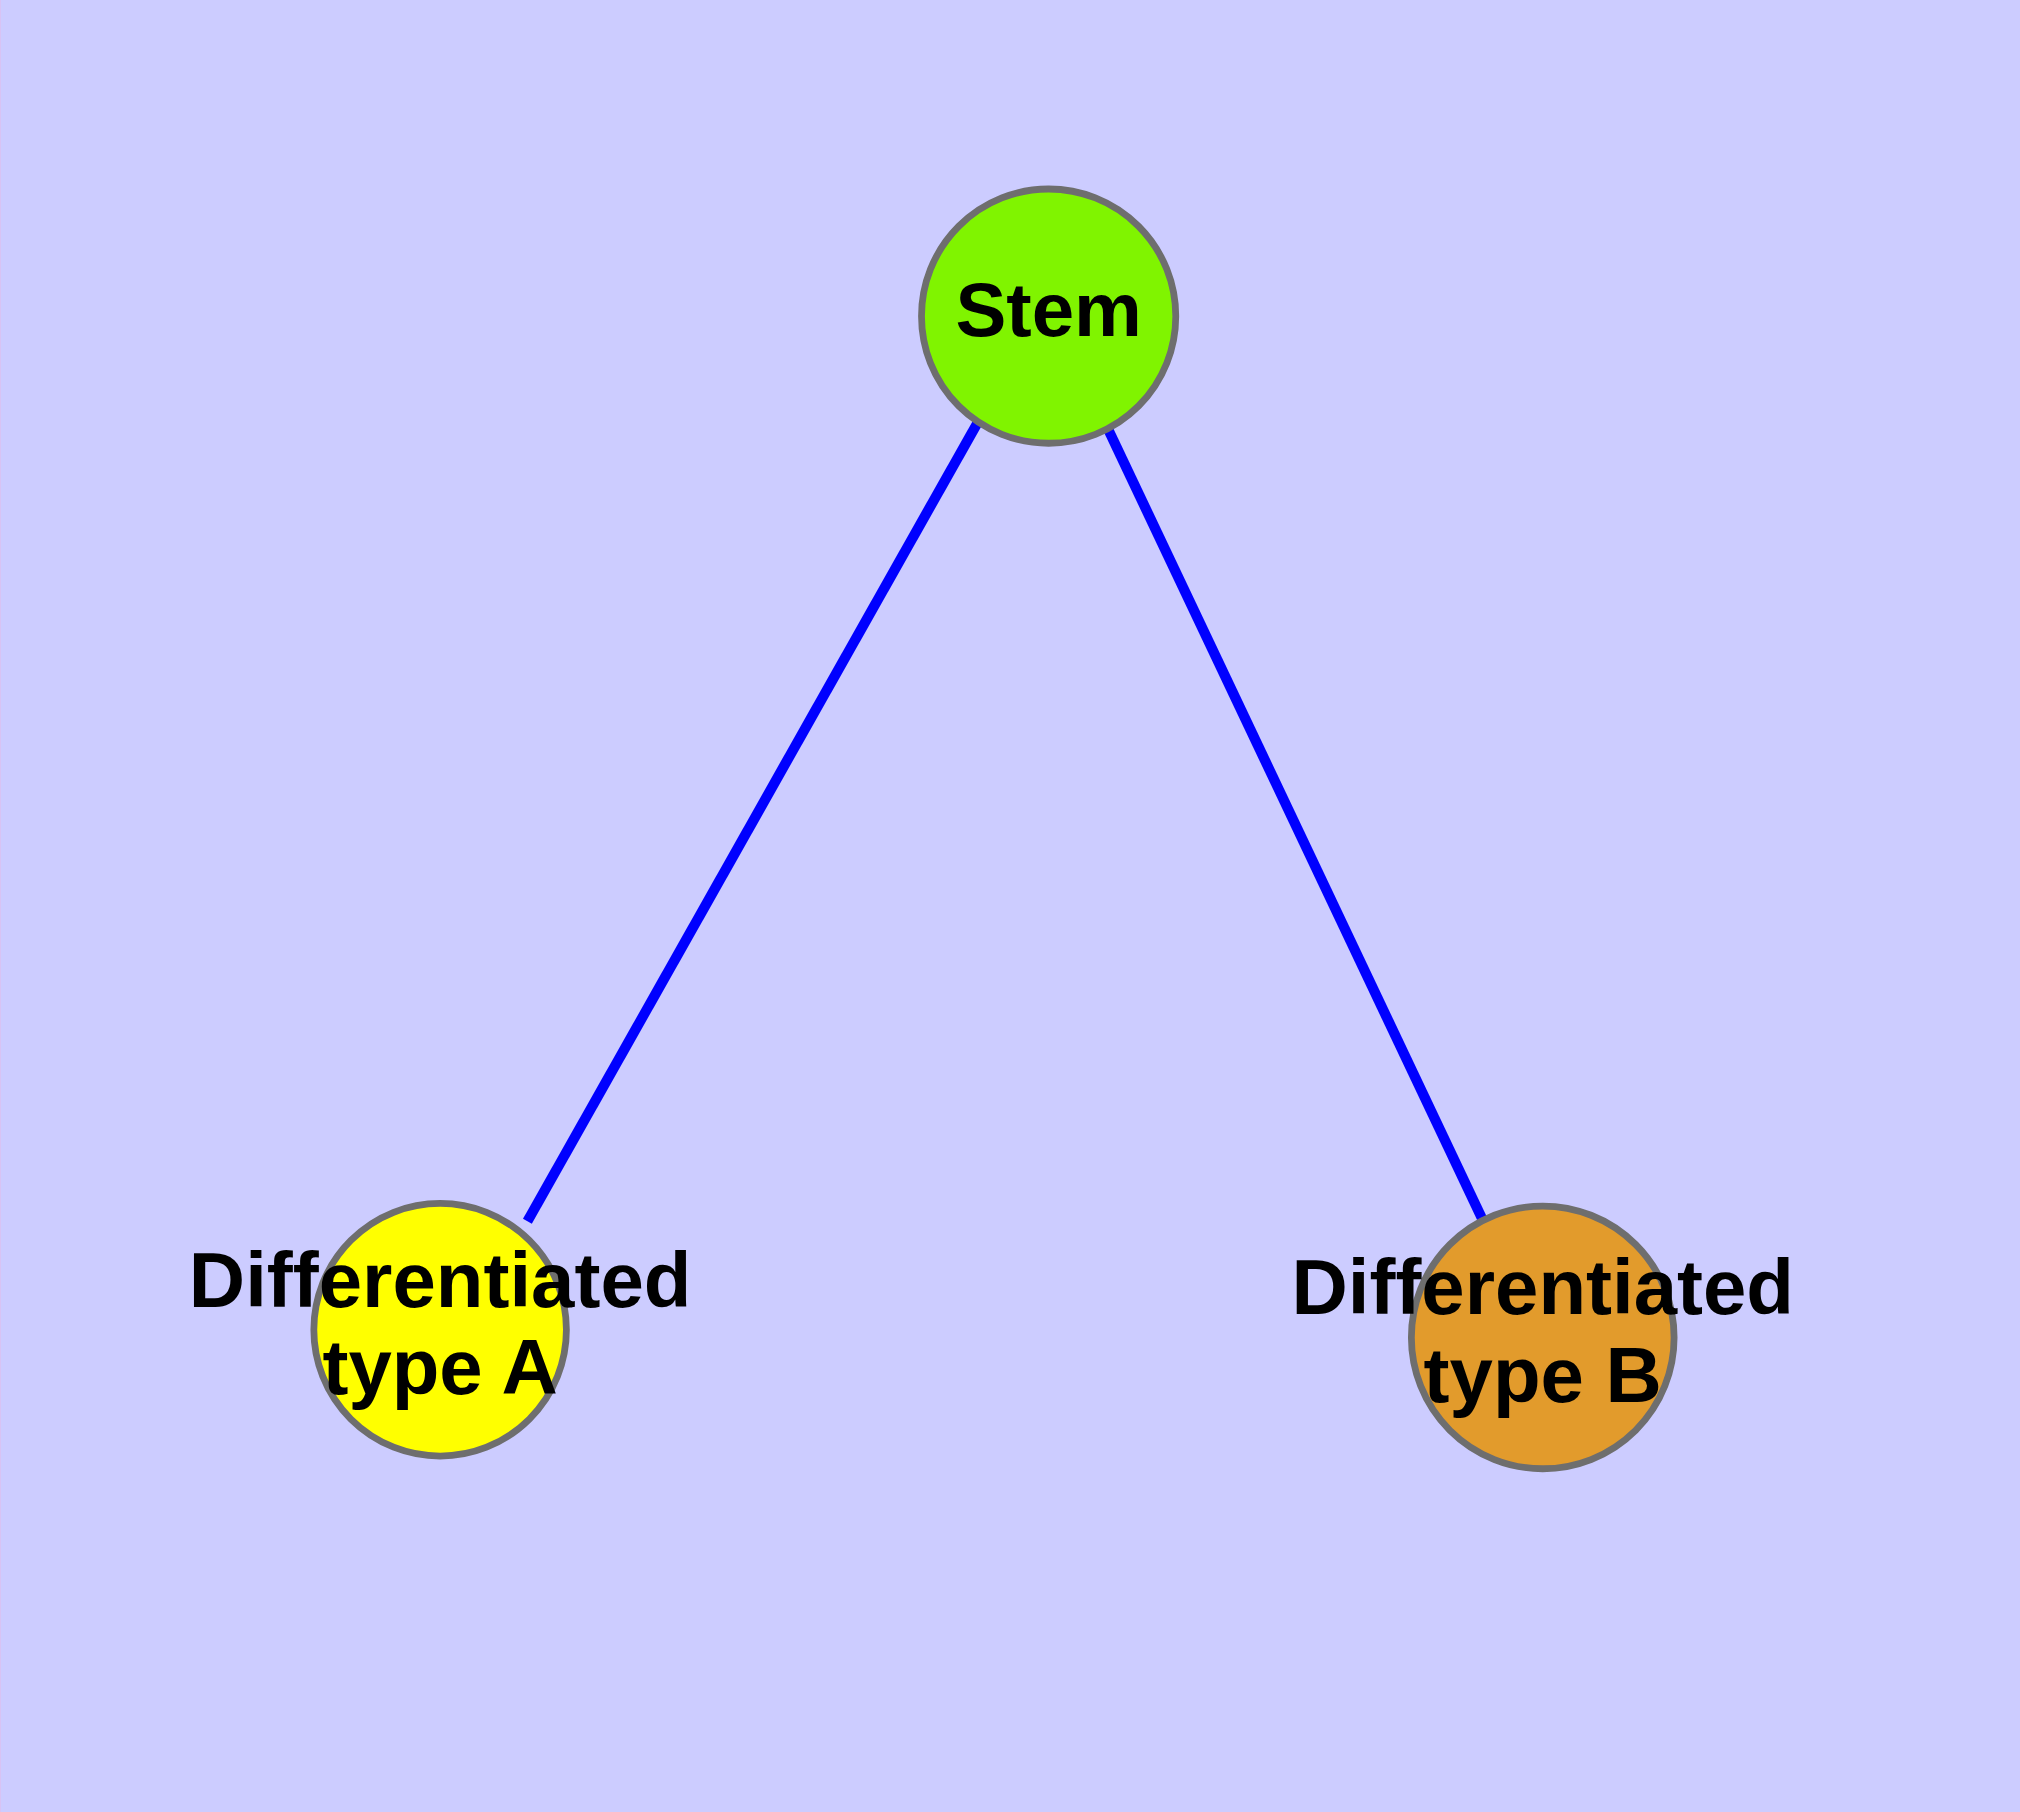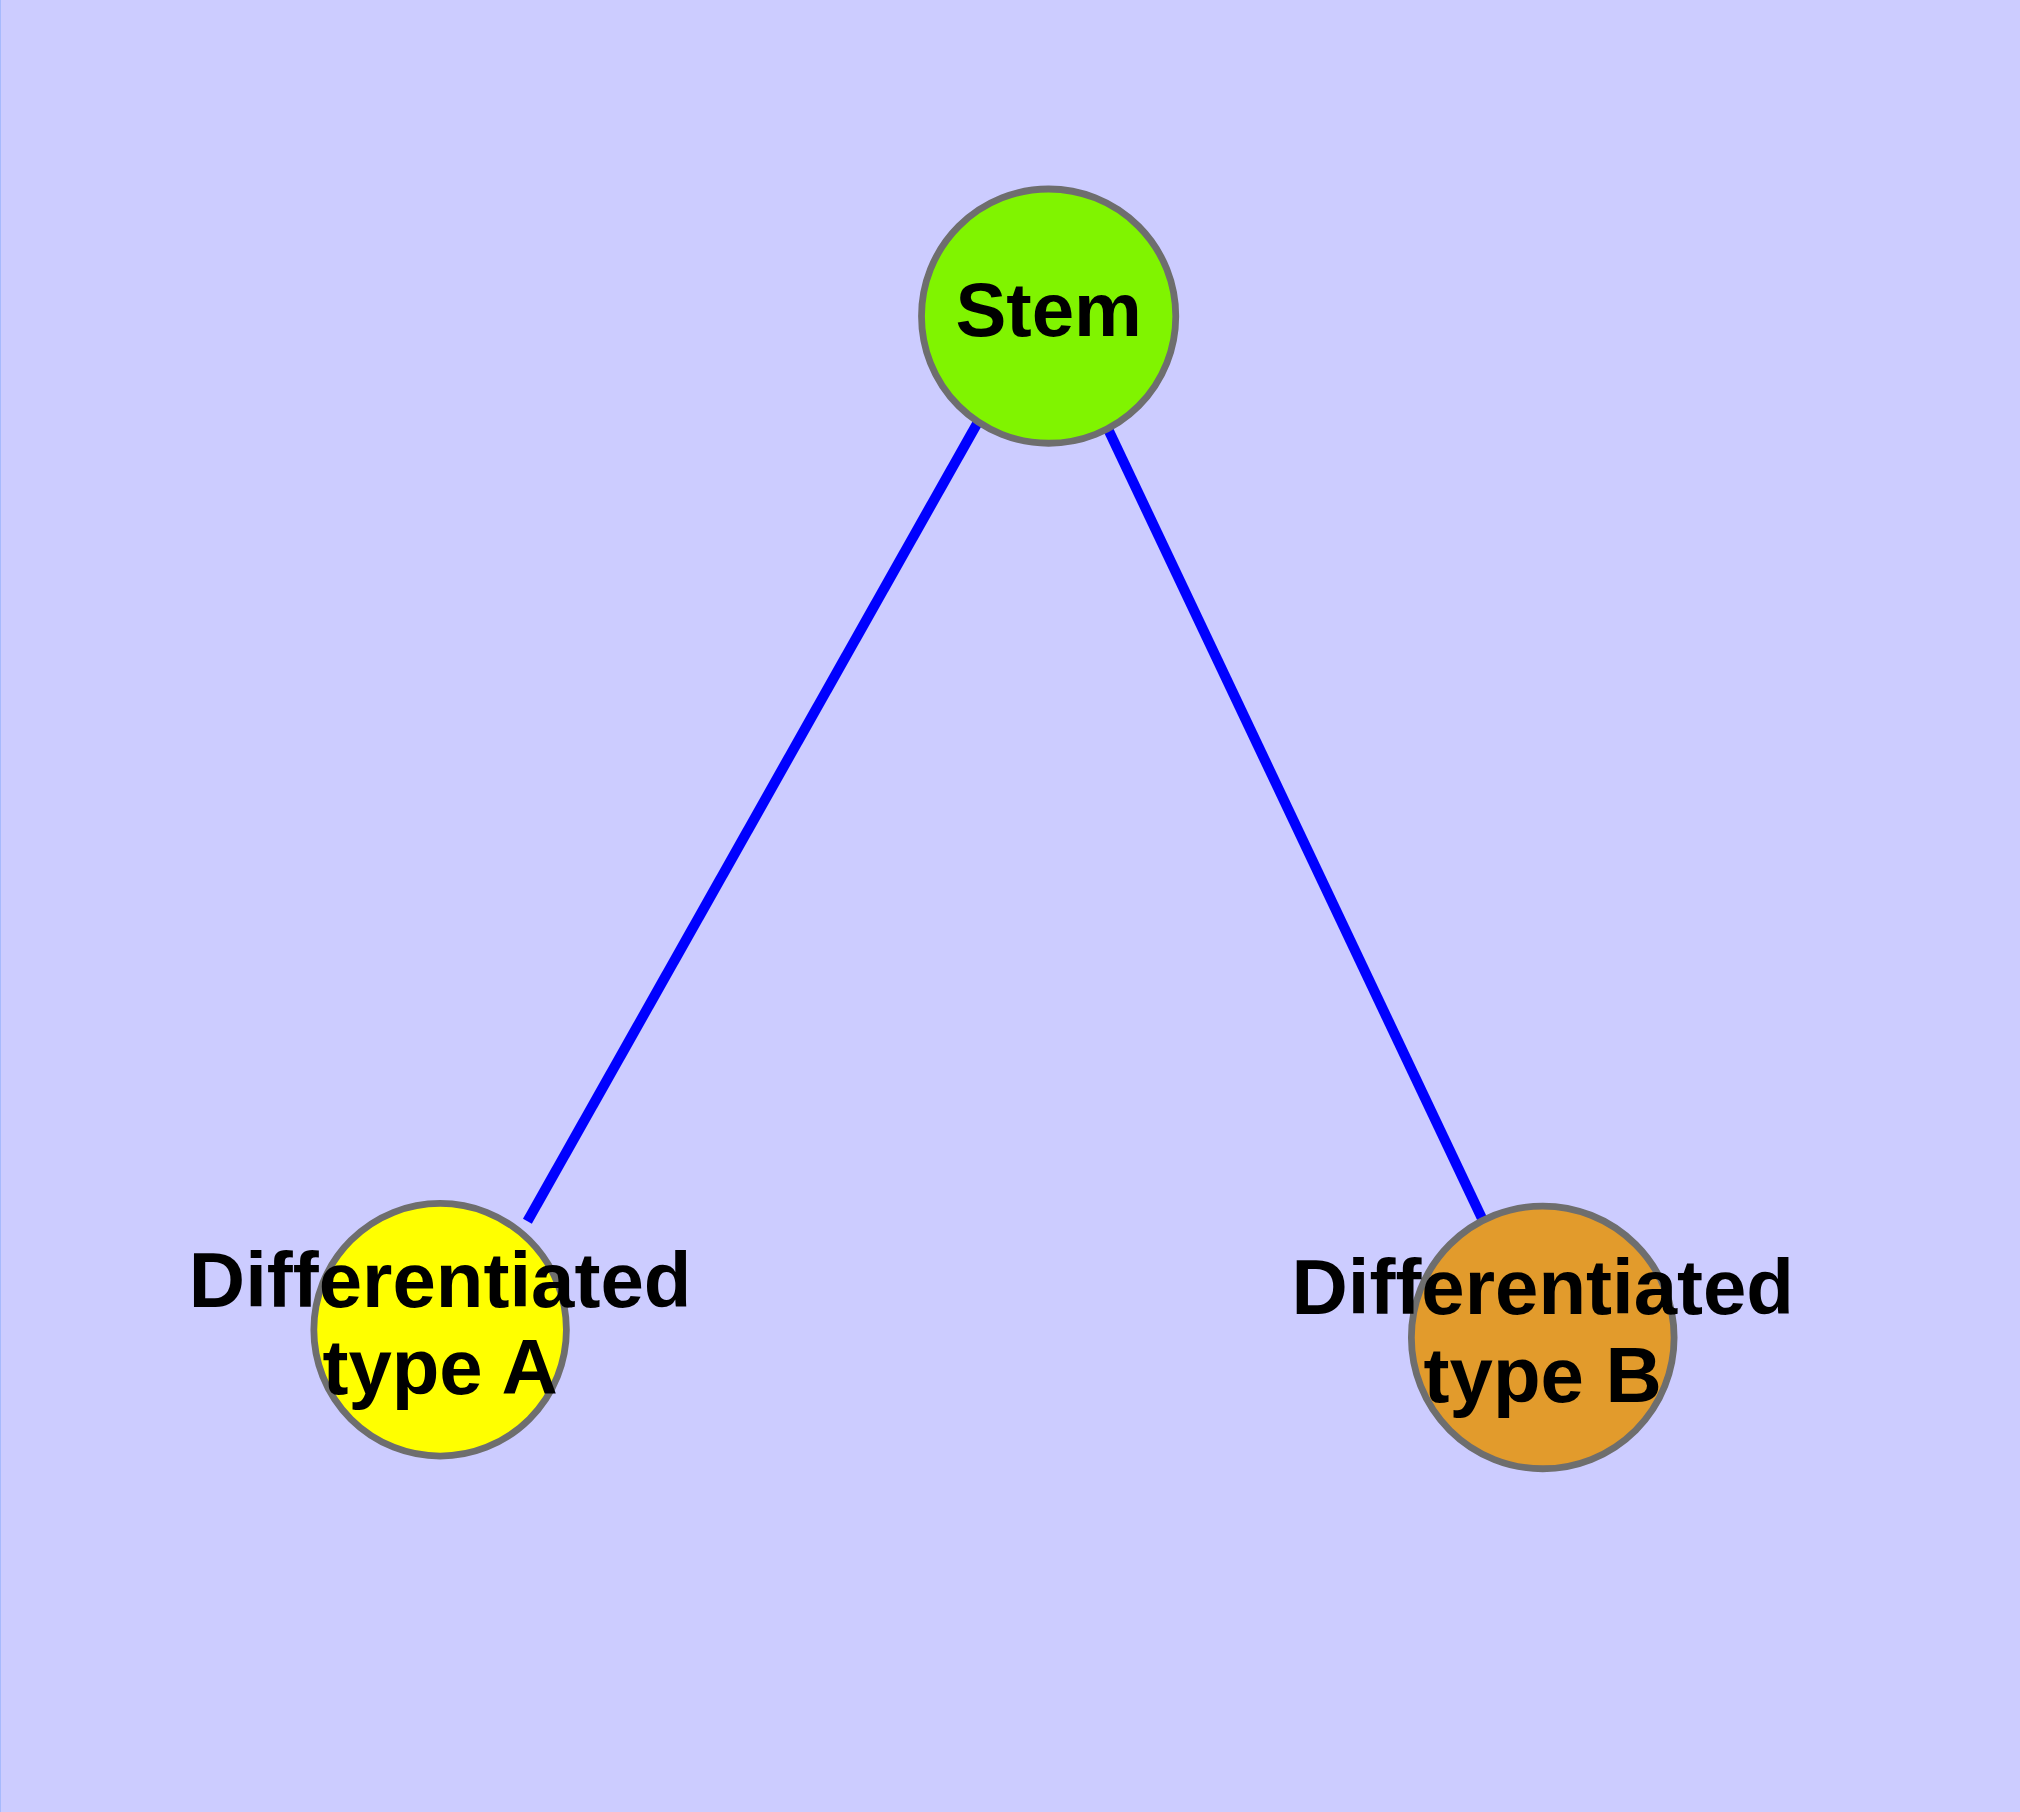--- a/index.html
+++ b/index.html
@@ -44,21 +44,21 @@
   .node-label-stem {
     font-size: 90px;
   }
   .node-label-diff {
     font-size: 92px;
   }
 </style>
 </head>
 <body>
 
-<div id="stage" style="width: 2021px; height: 1812px; background: #3b82f6;">
+<div id="stage" style="width: 2021px; height: 1812px; background: #f9a8d4;">
 
   <svg id="graph-svg" viewBox="0 0 2384 2138" style="width: 2021px; height: 1812px;">
 
     <rect x="0" y="0" width="2384" height="2138" fill="#ccccff"></rect>
 
     <g>
       <line class="edge-line" x1="1153" y1="499" x2="622" y2="1441" stroke="#0000ff" stroke-width="12"></line>
       <line class="edge-line" x1="1306" y1="504" x2="1748" y2="1437" stroke="#0000ff" stroke-width="12"></line>
     </g>
 

